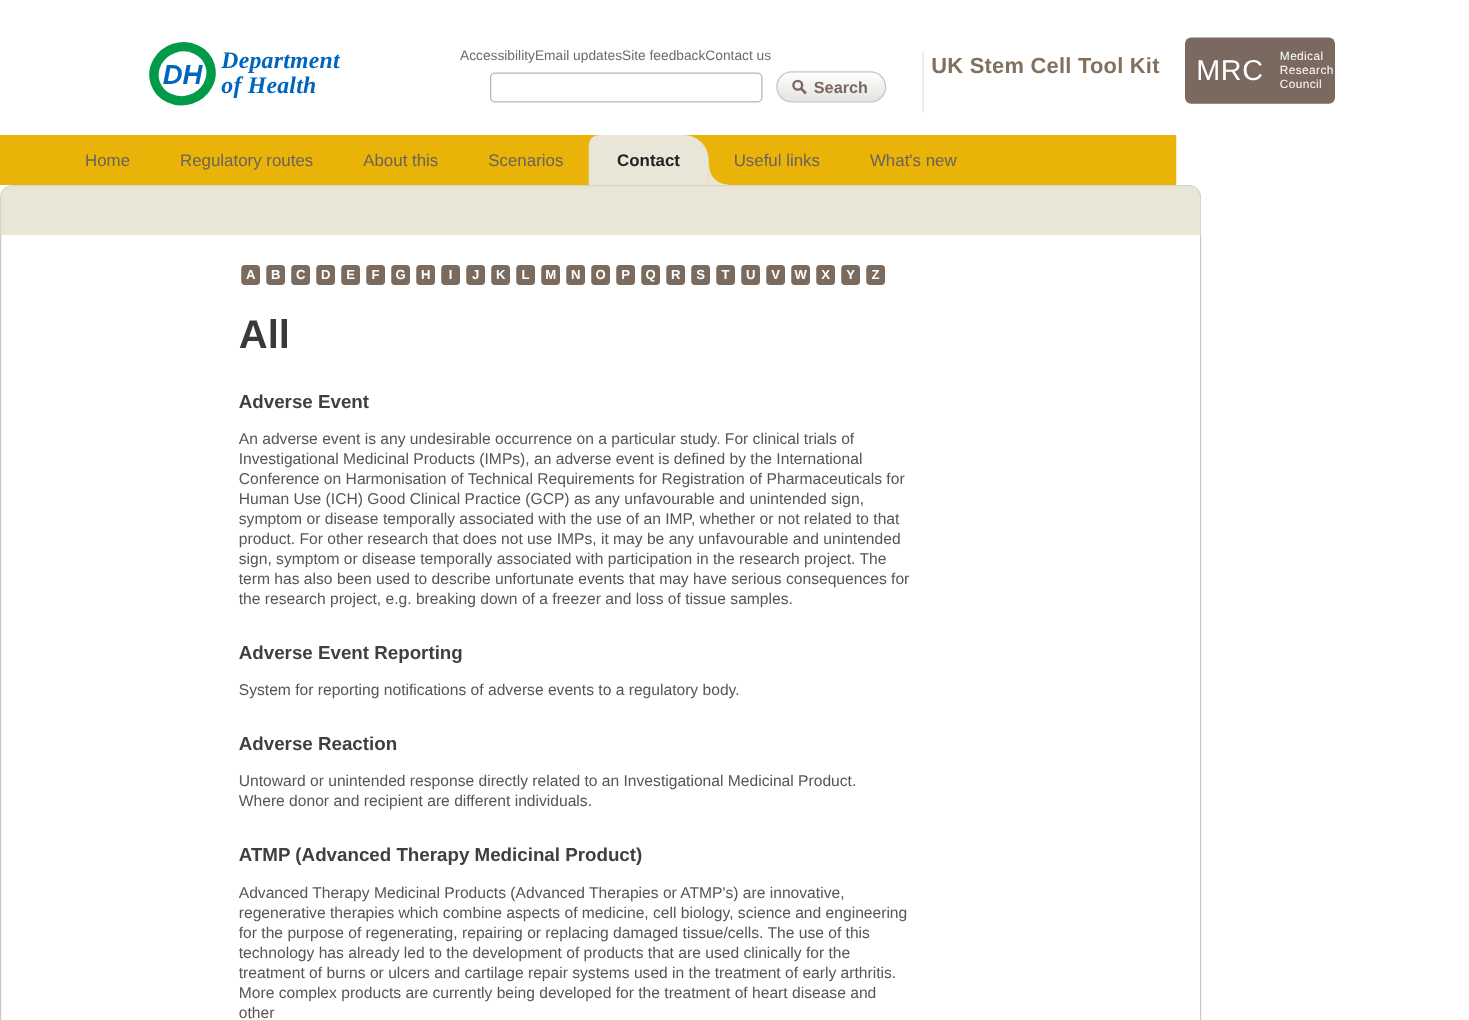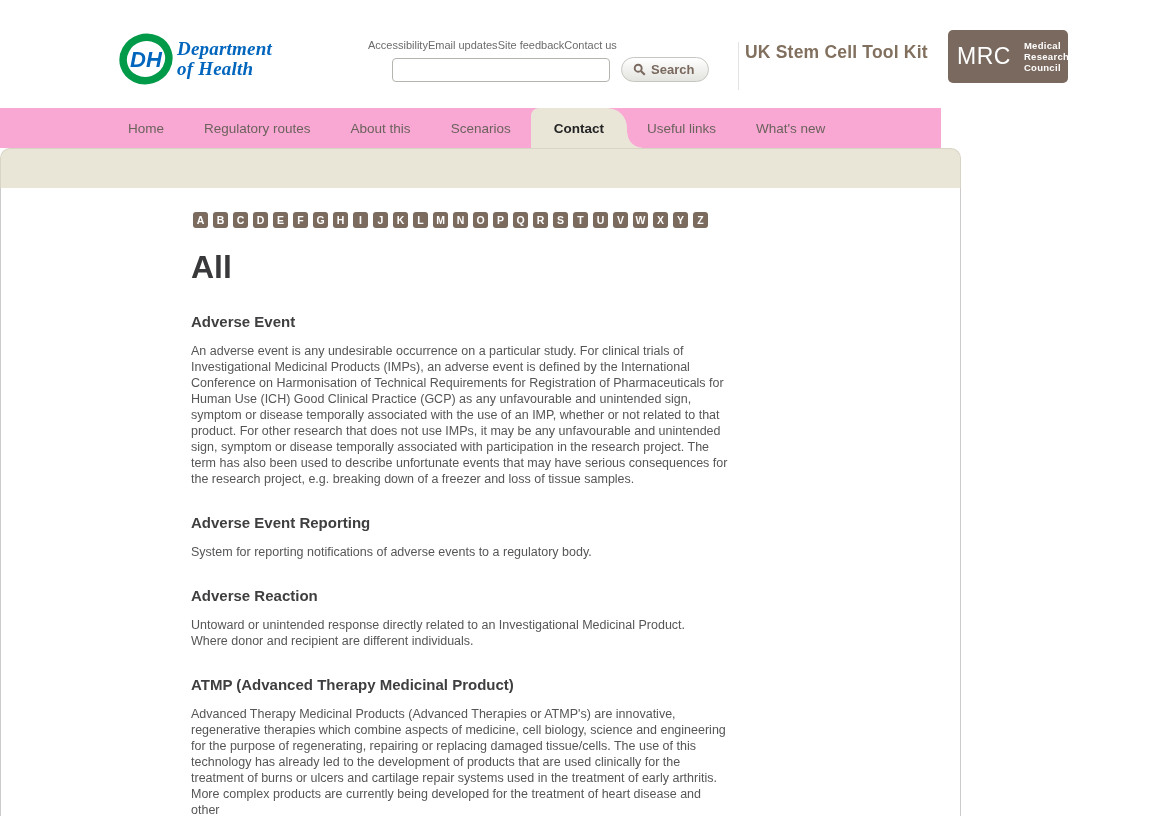--- a/index.html
+++ b/index.html
@@ -30,24 +30,24 @@
   .header-divider { position:absolute; left:738px; top:42px; width:1px; height:48px; background:#e2e2e0; }
 
   .site-title { position:absolute; left:745px; top:42px; font-size:17.5px; font-weight:bold;
                 color:#82705f; letter-spacing:.2px; }
 
   .mrc-logo { position:absolute; left:948px; top:30px; width:120px; height:53px;
               background:#7a695e; border-radius:5px; display:flex; align-items:center;
               padding:6px 8px 6px 9px; color:#fff; }
   .mrc-initials { font-size:23px; letter-spacing:.5px; font-weight:400; }
   .mrc-divider { width:1px; height:41px; background:#fff; margin:0 7px 0 6px; }
-  .mrc-lines { font-size:9.5px; font-weight:bold; line-height:11px; letter-spacing:.3px; }
+  .mrc-lines { font-size:9.5px; font-weight:normal; line-height:11px; letter-spacing:.3px; }
 
   
-  .main-nav { position:relative; height:40px; padding-left:108px; display:flex; background:#f9a8d4; }
+  .main-nav { position:relative; height:40px; padding-left:48px; display:flex; background:#eab308; }
   .nav-item { display:flex; align-items:center; height:40px; padding:0 20px;
               font-size:13.5px; color:#6b625c; text-decoration:none; white-space:nowrap; }
   .nav-item.active { background:#e9e6d8; border-radius:8px 20px 0 0; padding:0 23px;
                      color:#242424; font-weight:bold; position:relative; }
   .nav-item.active::after { content:""; position:absolute; right:-15px; bottom:0;
      width:15px; height:15px;
      background:radial-gradient(circle at 100% 0%, rgba(0,0,0,0) 14px, #e9e6d8 15px); }
 
   
   .content-wrap { width:961px; margin:0 auto; }

